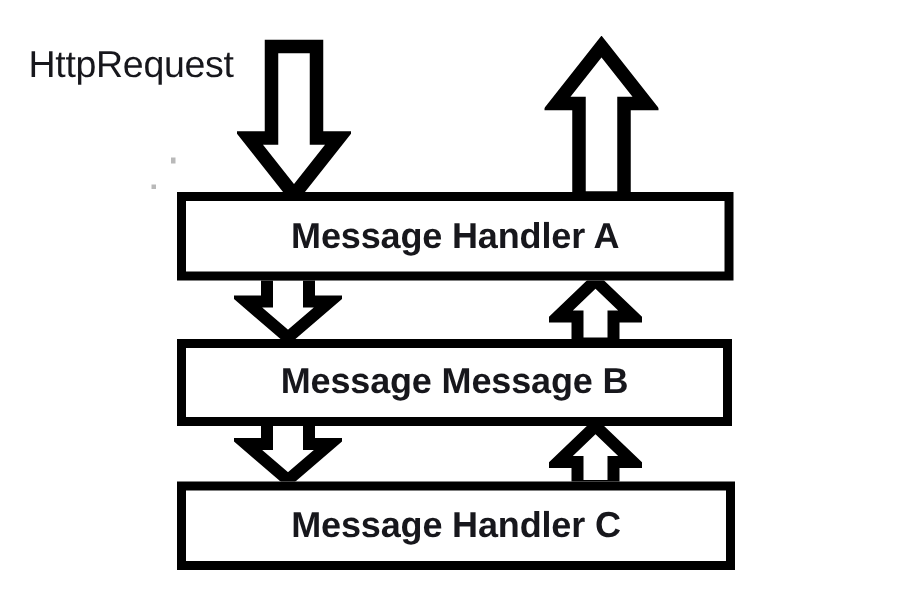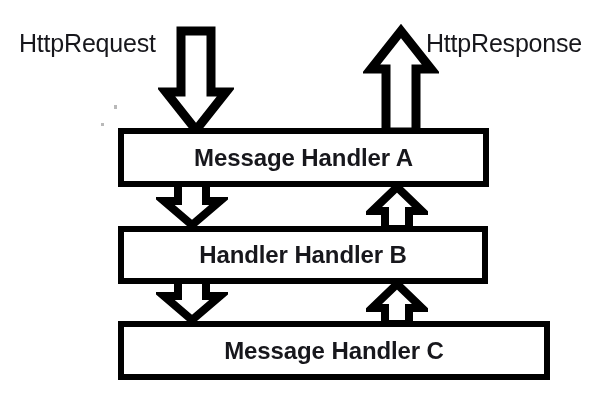--- a/index.html
+++ b/index.html
@@ -41,21 +41,21 @@
   .handler-label {
     color: #17171c;
     font-size: 24px;
     font-weight: 700;
     letter-spacing: -0.1px;
     line-height: 1;
     white-space: nowrap;
   }
   #box-a { left: 118px; top: 128px; width: 371px; height: 59px; }
   #box-b { left: 118px; top: 226px; width: 370px; height: 58px; }
-  #box-c { left: 118px; top: 321px; width: 432px; height: 59px; }
+  #box-c { left: 118px; top: 321px; width: 372px; height: 59px; }
 
   .arrow-svg {
     position: absolute;
     z-index: 2;
   }
   .arrow-svg polygon {
     fill: #ffffff;
     stroke: #000000;
     stroke-width: 9;
     stroke-linejoin: miter;
@@ -81,21 +81,20 @@
 </head>
 <body>
 
 <div id="diagram-root">
 
   <span class="speck" id="speck-one"></span>
   <span class="speck" id="speck-two"></span>
 
   <div class="io-label" id="label-request">HttpRequest</div>
 
-  <div class="io-label" id="label-response">HttpResponse</div>
 
   <svg class="arrow-svg" id="arrow-request" viewBox="0 0 76 110">
     <polygon points="23,5 53,5 53,66 68,66 38,104 8,66 23,66"></polygon>
   </svg>
 
   <svg class="arrow-svg" id="arrow-response" viewBox="0 0 76 112">
     <polygon points="38,7 68,45 53,45 53,108 23,108 23,45 8,45"></polygon>
   </svg>
 
   <svg class="arrow-svg thin" id="arrow-a-to-b" viewBox="0 0 72 46">
@@ -112,20 +111,20 @@
 
   <svg class="arrow-svg thin" id="arrow-c-to-b" viewBox="0 0 62 44">
     <polygon points="31,4 56,28 43,28 43,44 19,44 19,28 6,28"></polygon>
   </svg>
 
   <div class="handler-box" id="box-a">
     <span class="handler-label">Message Handler A</span>
   </div>
 
   <div class="handler-box" id="box-b">
-    <span class="handler-label">Handler Handler B</span>
+    <span class="handler-label">Message Message B</span>
   </div>
 
   <div class="handler-box" id="box-c">
     <span class="handler-label">Message Handler C</span>
   </div>
 
 </div>
 
 </body></html>

